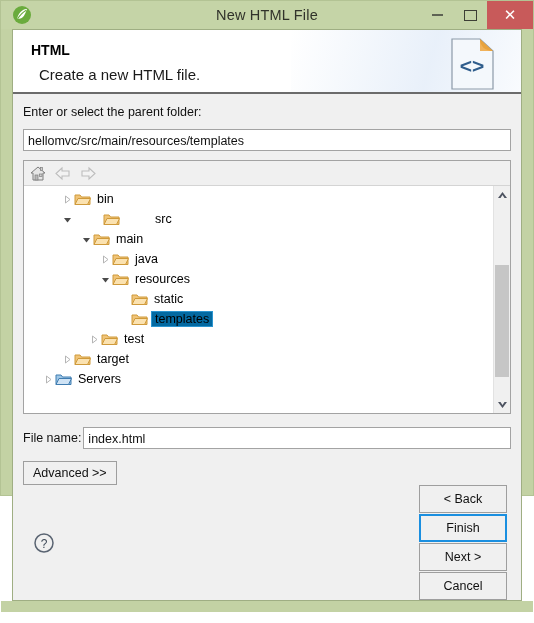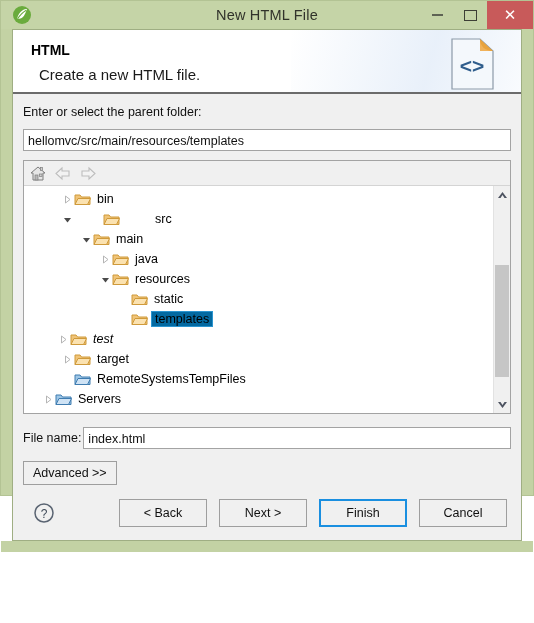--- a/index.html
+++ b/index.html
@@ -247,21 +247,21 @@
     background: #f0f0f0;
     border: 1px solid #9fae83;
     border-top: none;
     box-sizing: border-box;
     display: flex;
     align-items: center;
     padding: 0 14px 0 20px;
     position: relative;
   }
   .help-icon { width: 22px; height: 22px; flex: 0 0 22px; }
-  .btn-group { margin-left: auto; display: flex; gap: 12px; }
+  .btn-group { margin-left: auto; display: flex; gap: 1px; flex-direction: column; }
   .dlg-btn {
     width: 88px; height: 28px;
     background: #f0f0f0;
     border: 1px solid #9e9e9e;
     font-size: 12.5px;
     color: #111;
     display: flex;
     align-items: center;
     justify-content: center;
     box-sizing: border-box;
@@ -410,21 +410,21 @@
               <span class="tlabel">static</span>
             </div>
             <div class="trow selected" style="padding-left: 94px;">
               <span class="twist"></span>
               <span class="folder-ico"><svg width="17" height="14" viewBox="0 0 17 14">
                   <path d="M1 3 H6 L7.6 5 H16 V12.5 H1 Z" fill="#f0c478" stroke="#cf9a3b" stroke-width="1"></path>
                   <path d="M1 12.5 L4 6.5 H16.5 L13.5 12.5 Z" fill="#fbe2b0" stroke="#cf9a3b" stroke-width="1"></path>
                 </svg></span>
               <span class="tlabel">templates</span>
             </div>
-            <div class="trow" style="padding-left: 33px; font-style: italic;">
+            <div class="trow" style="padding-left: 64px;">
               <span class="twist">
                 <svg width="9" height="9" viewBox="0 0 9 9">
                   <path d="M2.5 1 L7 4.5 L2.5 8 Z" fill="none" stroke="#b5b5b5" stroke-width="1"></path>
                 </svg>
               </span>
               <span class="folder-ico"><svg width="17" height="14" viewBox="0 0 17 14">
                   <path d="M1 3 H6 L7.6 5 H16 V12.5 H1 Z" fill="#f0c478" stroke="#cf9a3b" stroke-width="1"></path>
                   <path d="M1 12.5 L4 6.5 H16.5 L13.5 12.5 Z" fill="#fbe2b0" stroke="#cf9a3b" stroke-width="1"></path>
                 </svg></span>
               <span class="tlabel">test</span>
@@ -433,28 +433,20 @@
               <span class="twist">
                 <svg width="9" height="9" viewBox="0 0 9 9">
                   <path d="M2.5 1 L7 4.5 L2.5 8 Z" fill="none" stroke="#b5b5b5" stroke-width="1"></path>
                 </svg>
               </span>
               <span class="folder-ico"><svg width="17" height="14" viewBox="0 0 17 14">
                   <path d="M1 3 H6 L7.6 5 H16 V12.5 H1 Z" fill="#f0c478" stroke="#cf9a3b" stroke-width="1"></path>
                   <path d="M1 12.5 L4 6.5 H16.5 L13.5 12.5 Z" fill="#fbe2b0" stroke="#cf9a3b" stroke-width="1"></path>
                 </svg></span>
               <span class="tlabel">target</span>
-            </div>
-            <div class="trow" style="padding-left: 37px;">
-              <span class="twist"></span>
-              <span class="folder-ico"><svg width="17" height="14" viewBox="0 0 17 14">
-                  <path d="M1 3 H6 L7.6 5 H16 V12.5 H1 Z" fill="#9ec6e6" stroke="#3f7cb0" stroke-width="1"></path>
-                  <path d="M1 12.5 L4 6.5 H16.5 L13.5 12.5 Z" fill="#cfe3f5" stroke="#3f7cb0" stroke-width="1"></path>
-                </svg></span>
-              <span class="tlabel">RemoteSystemsTempFiles</span>
             </div>
             <div class="trow" style="padding-left: 18px;">
               <span class="twist">
                 <svg width="9" height="9" viewBox="0 0 9 9">
                   <path d="M2.5 1 L7 4.5 L2.5 8 Z" fill="none" stroke="#b5b5b5" stroke-width="1"></path>
                 </svg>
               </span>
               <span class="folder-ico"><svg width="17" height="14" viewBox="0 0 17 14">
                   <path d="M1 3 H6 L7.6 5 H16 V12.5 H1 Z" fill="#9ec6e6" stroke="#3f7cb0" stroke-width="1"></path>
                   <path d="M1 12.5 L4 6.5 H16.5 L13.5 12.5 Z" fill="#cfe3f5" stroke="#3f7cb0" stroke-width="1"></path>
@@ -491,20 +483,20 @@
 
   <div class="footer">
     <span class="help-icon">
       <svg width="22" height="22" viewBox="0 0 22 22">
         <circle cx="11" cy="11" r="9" fill="#f0f0f0" stroke="#5a6472" stroke-width="1.5"></circle>
         <text x="11" y="15.5" font-family="'Liberation Sans', sans-serif" font-size="12" fill="#3f4a58" text-anchor="middle">?</text>
       </svg>
     </span>
     <div class="btn-group" id="footer-buttons">
         <div class="dlg-btn">&lt; Back</div>
+        <div class="dlg-btn default">Finish</div>
         <div class="dlg-btn">Next &gt;</div>
-        <div class="dlg-btn default">Finish</div>
         <div class="dlg-btn">Cancel</div>
       </div>
   </div>
 
   <div class="bottom-pad"></div>
 </div>
 
 </body></html>

